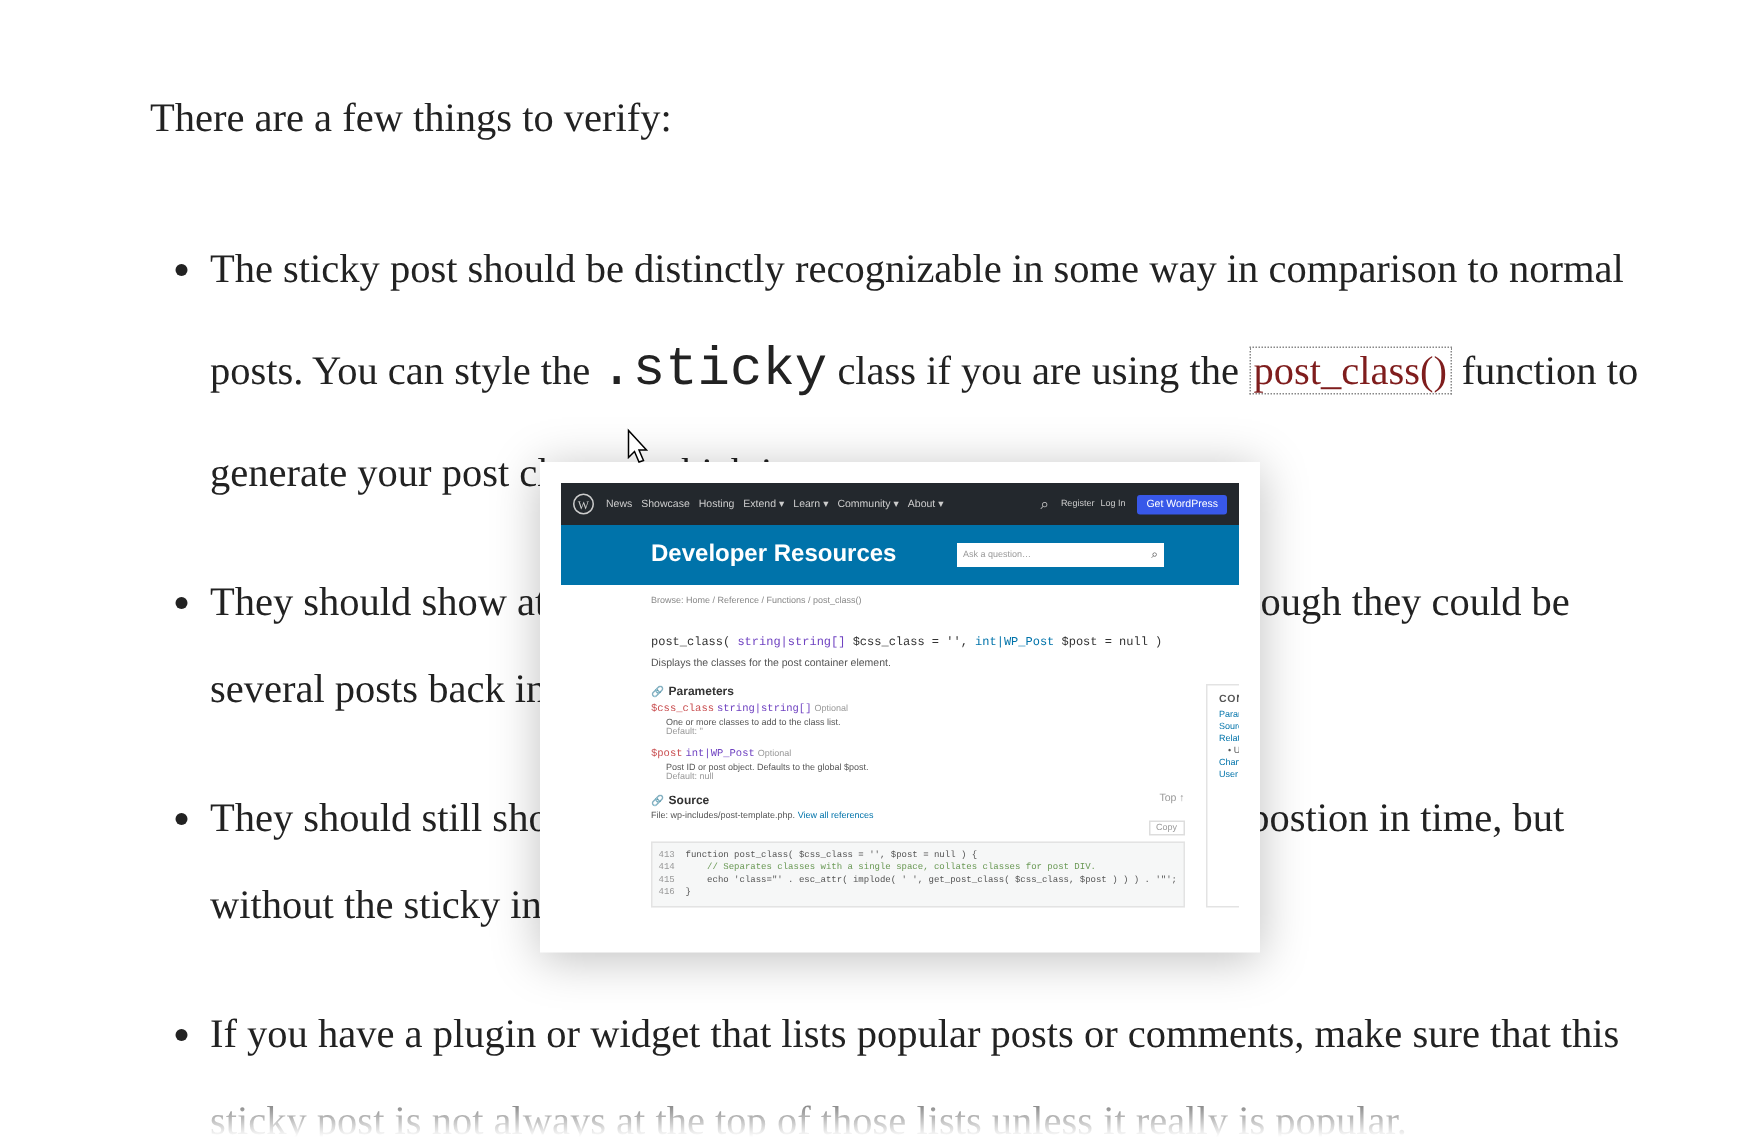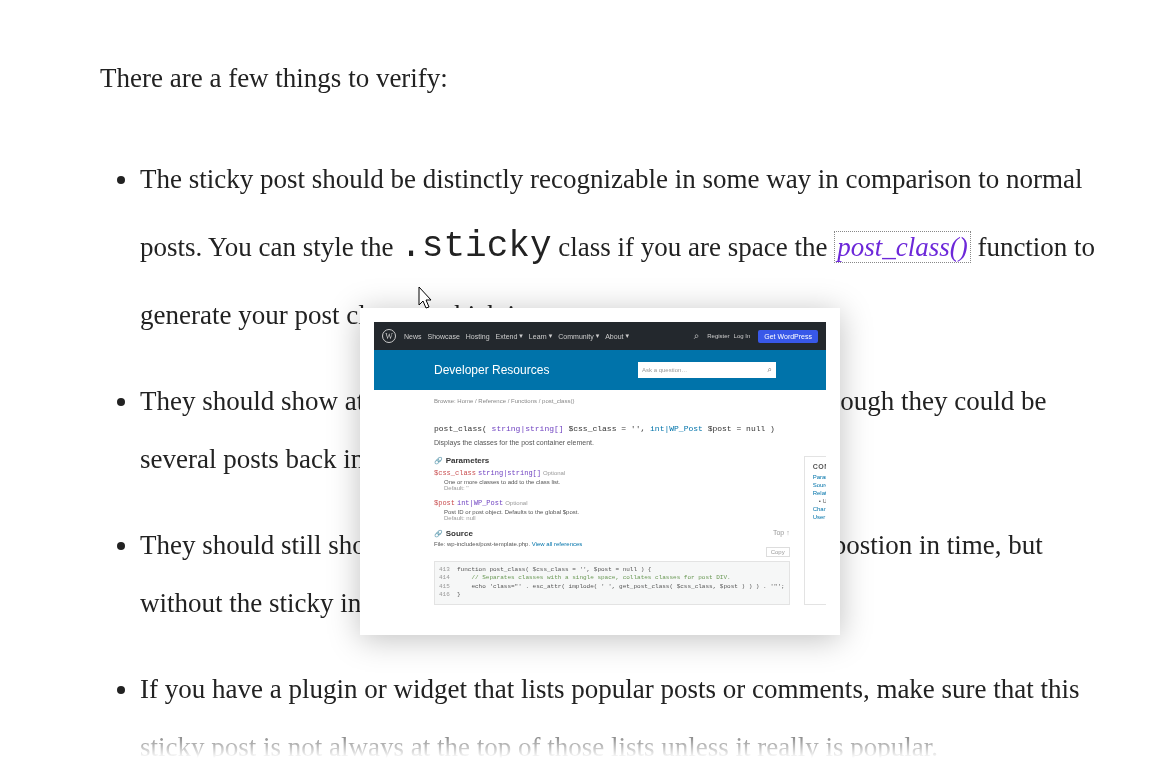--- a/index.html
+++ b/index.html
@@ -30,25 +30,24 @@
   }
   ul.main-list > li {
     margin-bottom: 28px;
     line-height: 2.15;
   }
   code.inline {
     font-family: "Courier New", monospace;
     font-size: 36px;
   }
   a.link {
-    color: #6d28d9;
+    color: #7f1d1d;
     text-decoration: none;
     border: 1px dotted #888;
     padding: 0 2px;
-    font-style: italic;
   }
 
   
   .cursor {
     position: absolute;
     left: 413px;
     top: 285px;
     z-index: 40;
     pointer-events: none;
   }
@@ -97,21 +96,21 @@
     background:#3858e9; color:#fff; font-size:7px; padding:3px 6px; border-radius:2px;
   }
   .pp-hero {
     background:#0073aa;
     height:40px;
     display:flex;
     align-items:center;
     padding:0 50px 0 60px;
     gap:20px;
   }
-  .pp-hero-title { color:#fff; font-size:12px; font-weight:400; flex:1; }
+  .pp-hero-title { color:#fff; font-size:16px; font-weight:700; flex:1; }
   .pp-hero-search {
     background:#fff; height:16px; width:130px; display:flex; align-items:center; padding:0 4px; justify-content:space-between;
   }
   .pp-hero-search span:first-child { font-size:6px; color:#999; }
   .pp-hero-search span:last-child { font-size:8px; color:#555; }
 
   .pp-body { padding: 8px 16px 16px 60px; background:#fff; }
   .pp-breadcrumb { font-size:6px; color:#888; margin-bottom:6px; }
   .pp-sig { font-size:8px; font-family:"Courier New",monospace; color:#333; margin-bottom:6px;margin-top:20px; }
   .pp-sig .ty { color:#6f42c1; }
@@ -149,21 +148,21 @@
     pointer-events:none; z-index:50;
   }
 </style>
 </head>
 <body>
 
 <div class="content">
   <p class="intro">There are a few things to verify:</p>
   <ul class="main-list">
     <li>
-      <span>The sticky post should be distinctly recognizable in some way in comparison to normal posts. You can style the </span><code class="inline">.sticky</code><span> class if you are space the </span><a href="#" class="link">post_class()</a><span> function to generate your post classes, which is a </span>
+      <span>The sticky post should be distinctly recognizable in some way in comparison to normal posts. You can style the </span><code class="inline">.sticky</code><span> class if you are using the </span><a href="#" class="link">post_class()</a><span> function to generate your post classes, which is a </span>
     </li>
     <li>They should show at the very top of the blog index page, even though they could be several posts back in time.</li>
     <li>They should still show up again in their chronologically correct postion in time, but without the sticky indicator.</li>
     <li>If you have a plugin or widget that lists popular posts or comments, make sure that this sticky post is not always at the top of those lists unless it really is popular.</li>
   </ul>
 </div>
 
 <div class="cursor">
   <svg width="22" height="26" viewBox="0 0 22 26">
     <path d="M6 2 L6 20 L10 16 L13 23 L16 22 L13 15 L18 15 Z" fill="#fff" stroke="#000" stroke-width="1"></path>

